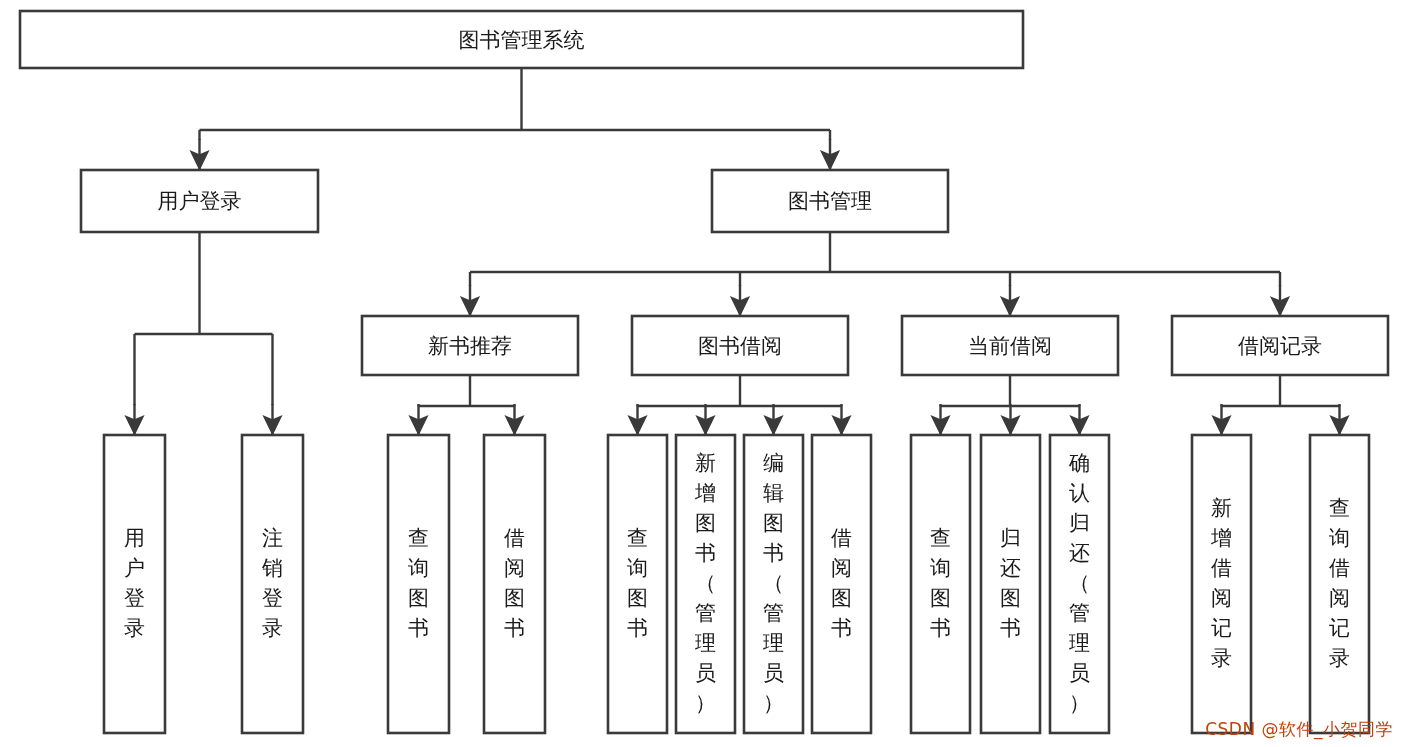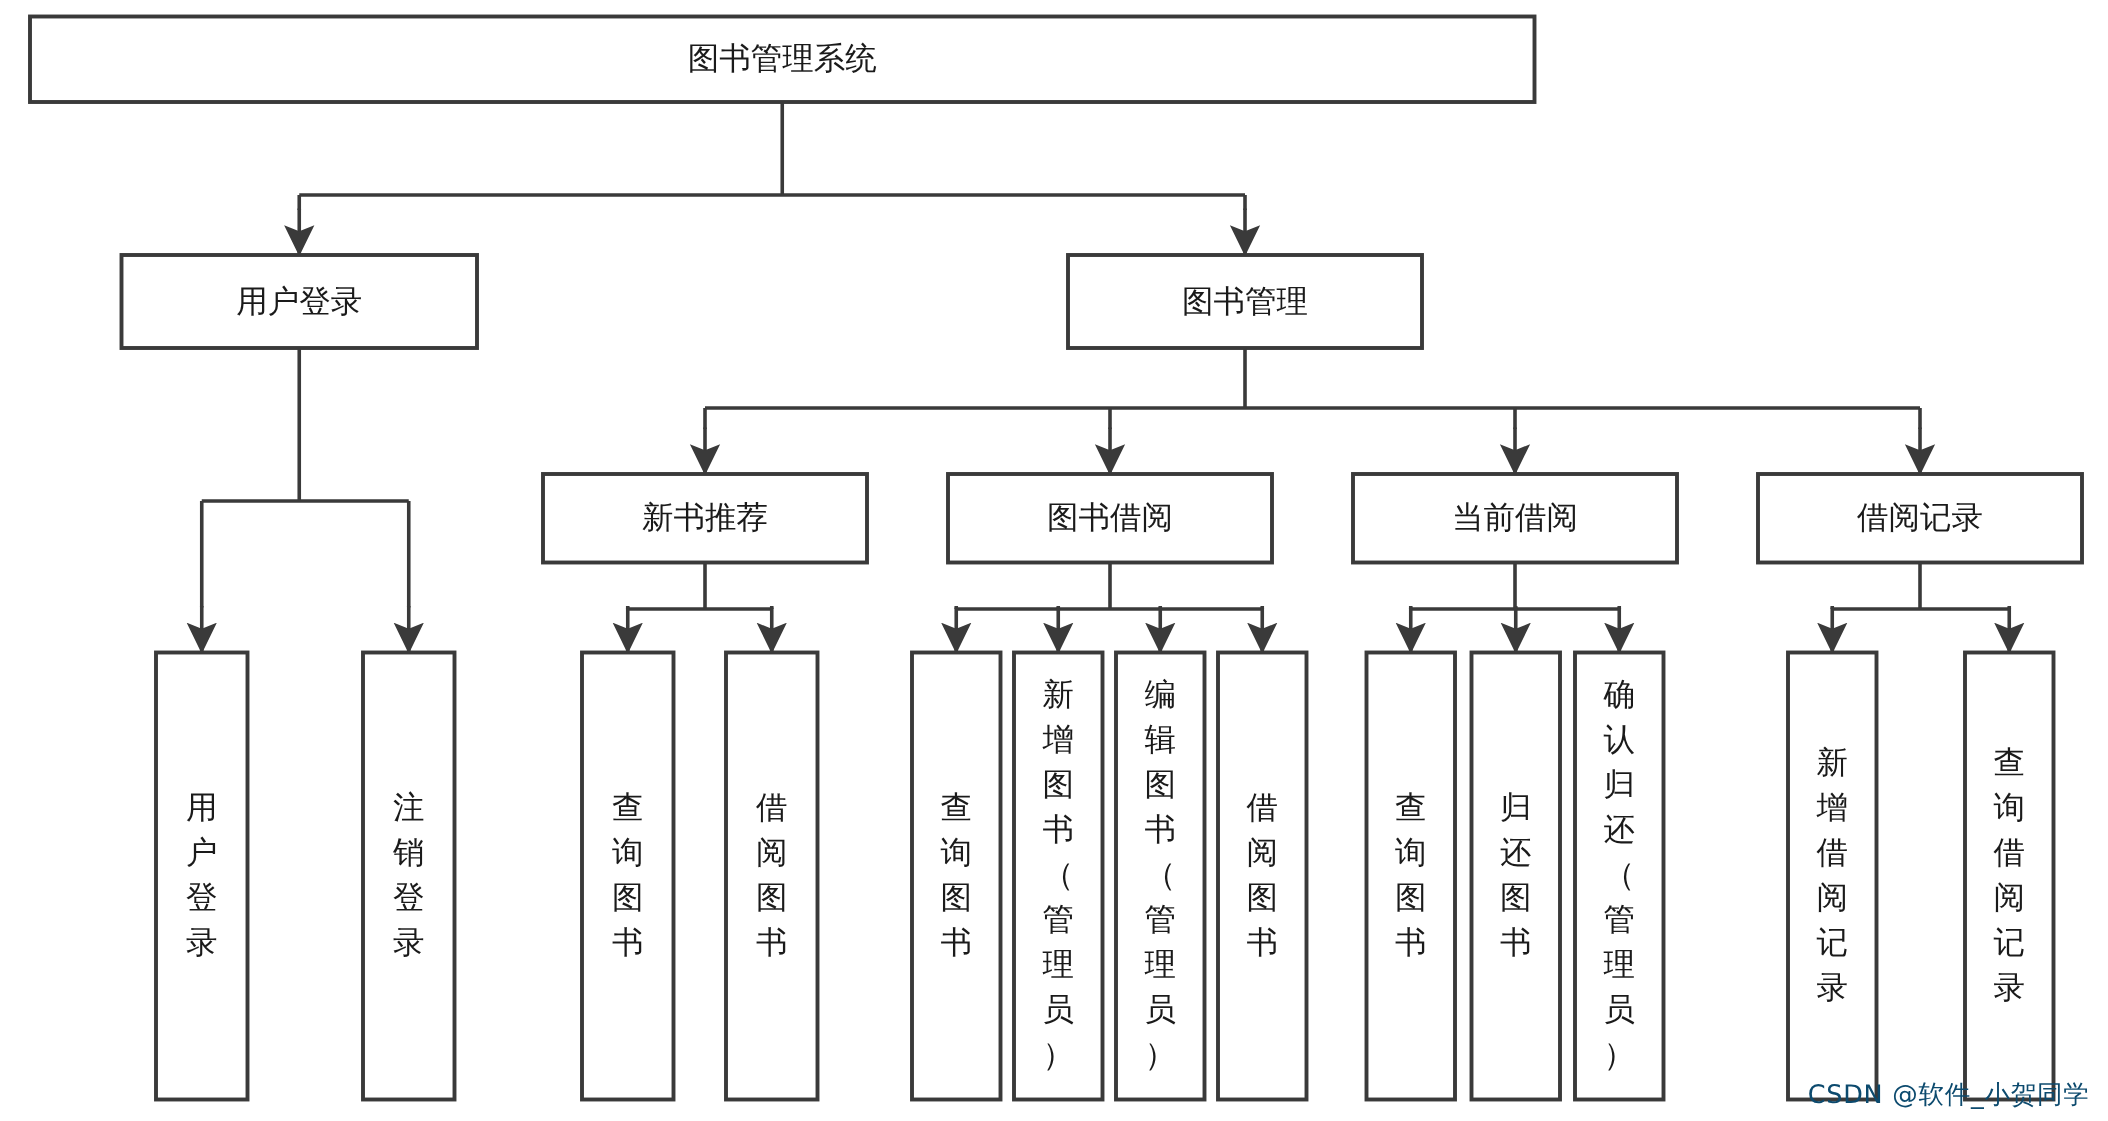--- a/index.html
+++ b/index.html
@@ -54,21 +54,21 @@
   .arrow-head {
     fill: #3a3a3a;
     stroke: none;
   }
   .watermark {
     position: absolute;
     right: 12px;
     bottom: 6px;
     font-family: "DejaVu Sans", "Liberation Sans", sans-serif;
     font-size: 17px;
-    color: #0c4a6e;
+    color: #c2410c;
     letter-spacing: 0.5px;
     white-space: nowrap;
     pointer-events: none;
   }
 </style>
 </head>
 <body>
 
 <div id="diagram-root">
   <svg id="flow" viewBox="0 0 1405 747" xmlns="http://www.w3.org/2000/svg">

